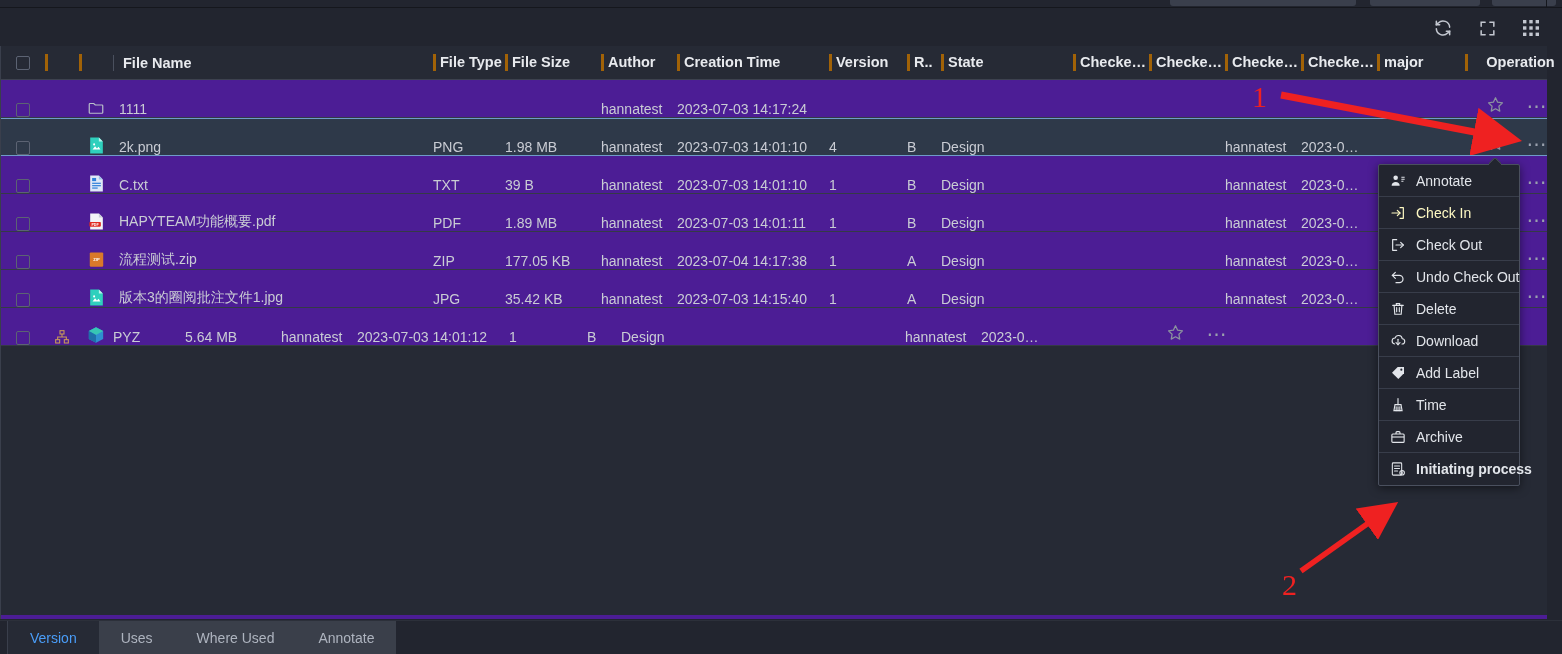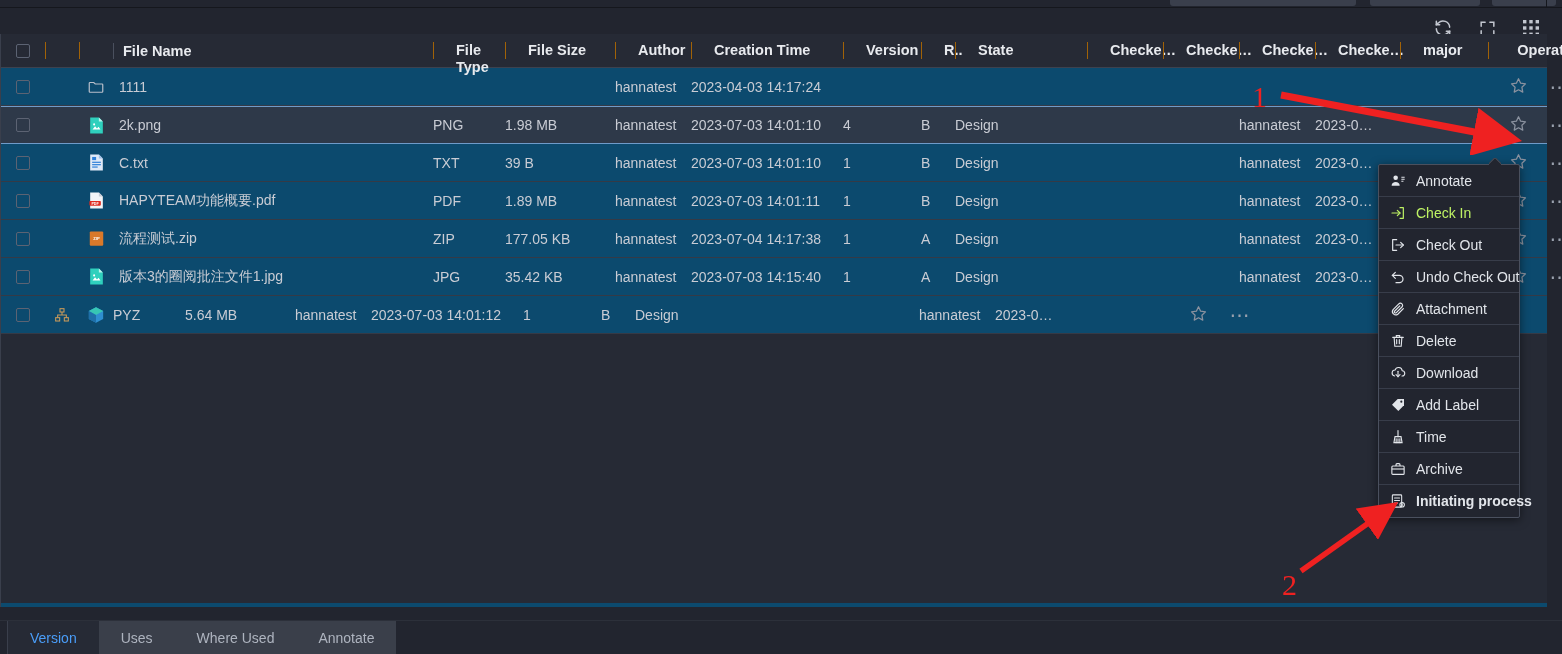--- a/index.html
+++ b/index.html
@@ -45,66 +45,66 @@
   }
   .tool-btn {
     width: 22px; height: 22px;
     display: flex; align-items: center; justify-content: center;
     cursor: pointer; color: #c3c7d0;
   }
   .tool-btn svg { display: block; }
 
   
   .table-wrap {
-    position: absolute; left: 0; top: 34px; width: 1547px; height: 573px;
-    background: #0c4a6e;
+    position: absolute; left: 0; top: 46px; width: 1547px; height: 573px;
+    background: #4c1d95;
     border-left: 1px solid #3a3f4c;
   }
   .thead {
     display: flex; align-items: center;
     height: 34px;
     background: #262a35;
     border-bottom: 1px solid #3d424f;
     font-weight: bold; font-size: 14.5px; color: #e8eaee;
   }
   .tr {
-    display: flex; align-items: center;
+    display: flex; align-items: flex-end;
     height: 38px;
     border-bottom: 1px solid #353a46;
     font-size: 14px; color: #c9ccd4;
   }
   .tr.selected {
     background: #2e3949;
     border-top: 1px solid #6f9bc9;
     border-bottom: 1px solid #6f9bc9;
     height: 38px;
   }
 
   
   .c-chk   { width: 44px; flex: 0 0 44px; display:flex; justify-content:center; }
   .c-tree  { width: 34px; flex: 0 0 34px; display:flex; justify-content:center; }
   .c-icon  { width: 34px; flex: 0 0 34px; display:flex; justify-content:center; }
   .c-name  { width: 320px; flex: 0 0 320px; padding-left: 6px; }
   .c-type  { width: 72px; flex: 0 0 72px; }
   .c-size  { width: 96px; flex: 0 0 96px; }
-  .c-auth  { width: 76px; flex: 0 0 76px; margin-left: 14px; }
+  .c-auth  { width: 76px; flex: 0 0 76px; }
   .c-ctime { width: 152px; flex: 0 0 152px; }
   .c-ver   { width: 78px; flex: 0 0 78px; }
   .c-r     { width: 34px; flex: 0 0 34px; }
   .c-state { width: 132px; flex: 0 0 132px; }
   .c-ck1   { width: 76px; flex: 0 0 76px; }
   .c-ck2   { width: 76px; flex: 0 0 76px; }
   .c-ck3   { width: 76px; flex: 0 0 76px; }
   .c-ck4   { width: 76px; flex: 0 0 76px; }
-  .c-major { width: 88px; flex: 0 0 88px; margin-left: 9px; }
+  .c-major { width: 88px; flex: 0 0 88px; }
   .c-op    { width: 104px; flex: 0 0 104px; display:flex; align-items:center; justify-content:center; gap: 22px; }
 
   .thead .sep {
-    border-left: 1px solid #a16207;
-    padding-left: 22px; height: 17px; line-height: 17px;
+    border-left: 3px solid #a16207;
+    padding-left: 4px; height: 17px; line-height: 17px;
   }
   .thead .c-name { border-left: 1px solid #4a505e; padding-left: 9px; }
 
   .chkbox {
     width: 14px; height: 14px;
     border: 1px solid #5c6373;
     border-radius: 2px;
     background: transparent;
     cursor: pointer;
   }
@@ -140,21 +140,21 @@
     margin-left: 1px;
   }
   .ctx-item {
     display:flex; align-items:center; gap: 10px;
     height: 32px; padding: 0 10px;
     font-size: 14px; color: #e2e5ea;
     border-bottom: 1px solid #383d4a;
     cursor: pointer; white-space: nowrap;
   }
   .ctx-item:last-child { border-bottom: none; font-weight: bold; }
-  .ctx-item.disabled { color: #bef264; cursor: default; }
+  .ctx-item.disabled { color: #fef9c3; cursor: default; }
   .ctx-item .mi { width: 17px; height: 17px; flex: 0 0 17px;
                   display:flex; align-items:center; justify-content:center; }
   .ctx-item .mi svg { display:block; }
 
   
   .anno { position: absolute; z-index: 60; pointer-events: none; }
   .anno-num {
     color: #ef2121; font-size: 30px; font-weight: 400;
     font-family: "Liberation Serif", serif;
     line-height: 1;
@@ -255,21 +255,21 @@
             <svg xmlns="http://www.w3.org/2000/svg" width="18" height="18" viewBox="0 0 24 24" fill="none" stroke="#b9bfca" stroke-width="1.6">
               <path d="M3 7a1 1 0 0 1 1-1h5l2 2h9a1 1 0 0 1 1 1v9a1 1 0 0 1-1 1H4a1 1 0 0 1-1-1z"></path>
             </svg>
           </div>
      <div class="c-name">
             <span class="name-txt">1111</span>
           </div>
      <div class="c-type"></div>
      <div class="c-size"></div>
      <div class="c-auth">hannatest</div>
-     <div class="c-ctime">2023-04-03 14:17:24</div>
+     <div class="c-ctime">2023-07-03 14:17:24</div>
      <div class="c-ver"></div>
      <div class="c-r"></div>
      <div class="c-state"></div>
      <div class="c-ck1"></div>
      <div class="c-ck2"></div>
      <div class="c-ck3"></div>
      <div class="c-ck4"></div>
      <div class="c-major"></div>
      <div class="c-op">
         <span class="star"><svg xmlns="http://www.w3.org/2000/svg" width="19" height="19" viewBox="0 0 24 24" fill="none" stroke="#8b929f" stroke-width="1.6" stroke-linejoin="round">
@@ -532,28 +532,20 @@
           <span class="mi">
             <svg xmlns="http://www.w3.org/2000/svg" width="16" height="16" viewBox="0 0 24 24" fill="none" stroke="#e2e5ea" stroke-width="1.8" stroke-linecap="round" stroke-linejoin="round">
               <path d="M8 5L3.5 9.5 8 14"></path>
               <path d="M3.5 9.5H14a5.5 5.5 0 0 1 0 11H9"></path>
             </svg>
           </span>
                  <span>Undo Check Out</span>
         </div>
         <div class="ctx-item">
           <span class="mi">
-            <svg xmlns="http://www.w3.org/2000/svg" width="16" height="16" viewBox="0 0 24 24" fill="none" stroke="#e2e5ea" stroke-width="1.8" stroke-linecap="round">
-              <path d="M20 11.5l-8.3 8.3a5 5 0 0 1-7-7l8.5-8.5a3.3 3.3 0 1 1 4.7 4.7l-8.4 8.4a1.7 1.7 0 1 1-2.4-2.4l7.7-7.7"></path>
-            </svg>
-          </span>
-                 <span>Attachment</span>
-        </div>
-        <div class="ctx-item">
-          <span class="mi">
             <svg xmlns="http://www.w3.org/2000/svg" width="16" height="16" viewBox="0 0 24 24" fill="none" stroke="#e2e5ea" stroke-width="1.7" stroke-linecap="round">
               <path d="M4 6.5h16"></path>
               <path d="M9.5 6.5V4h5v2.5"></path>
               <path d="M6.2 6.5l1 13.3h9.6l1-13.3"></path>
               <path d="M10 10v6M14 10v6"></path>
             </svg>
           </span>
                  <span>Delete</span>
         </div>
         <div class="ctx-item">

